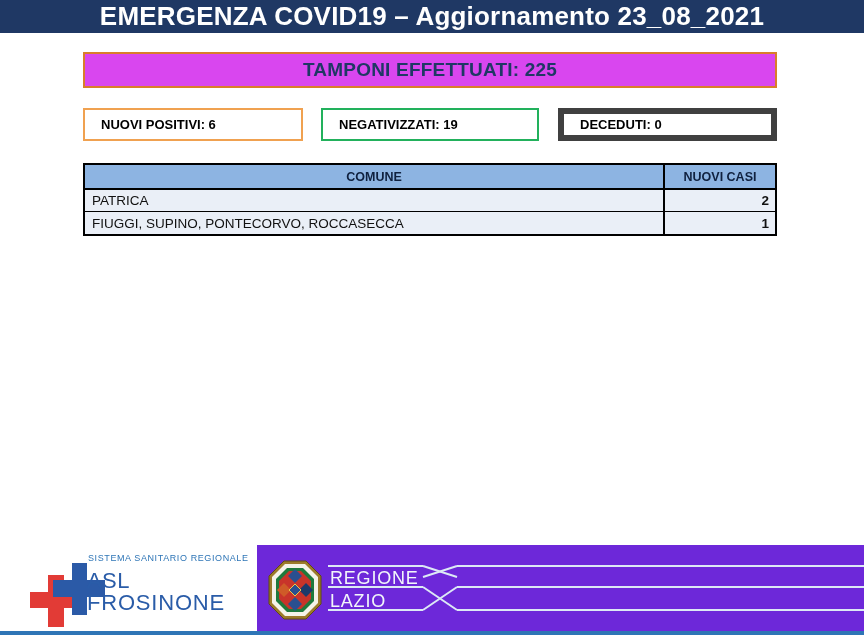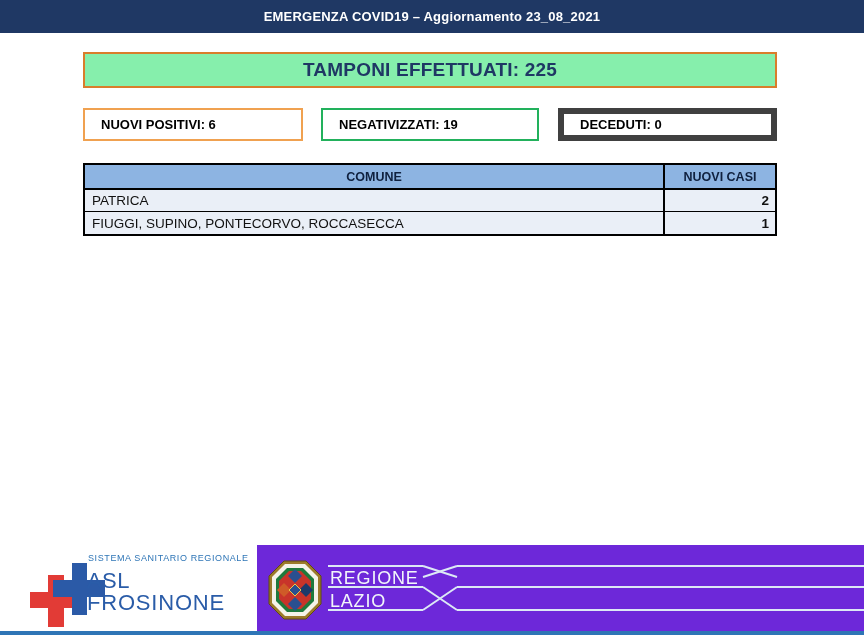--- a/index.html
+++ b/index.html
@@ -2,25 +2,25 @@
 <html><head>
 <meta charset="utf-8">
 <style>
   * { margin:0; padding:0; box-sizing:border-box; }
   body { background:#fff; font-family:"Liberation Sans", sans-serif; }
   .screen { position:relative; width:864px; height:635px; background:#ffffff; overflow:hidden; }
 
   
   .topbar { position:absolute; left:0; top:0; width:864px; height:33px; background:#1F3864;
             display:flex; align-items:center; justify-content:center; }
-  .topbar-title { color:#ffffff; font-size:13px; font-weight:bold; letter-spacing:0.2px; }
+  .topbar-title { color:#ffffff; font-size:26px; font-weight:bold; letter-spacing:0.2px; }
 
   
   .banner { position:absolute; left:83px; top:52px; width:694px; height:36px;
-            background:#86efac; border:2px solid #D97D2B;
+            background:#d946ef; border:2px solid #D97D2B;
             display:flex; align-items:center; justify-content:center;text-align:center; }
   .banner-text { color:#1F3864; font-size:19px; font-weight:bold; letter-spacing:0.2px; }
 
   
   .stat { position:absolute; top:108px; height:33px; background:#ffffff;
           display:flex; align-items:center; padding-left:16px;
           font-size:13px; font-weight:bold; color:#000000; }
   .stat-positivi { left:83px;  width:220px; border:2px solid #F0A150; }
   .stat-negativizzati { left:321px; width:218px; border:2px solid #22B15C; }
   .stat-deceduti { left:558px; width:219px; border:6px solid #404040; }

